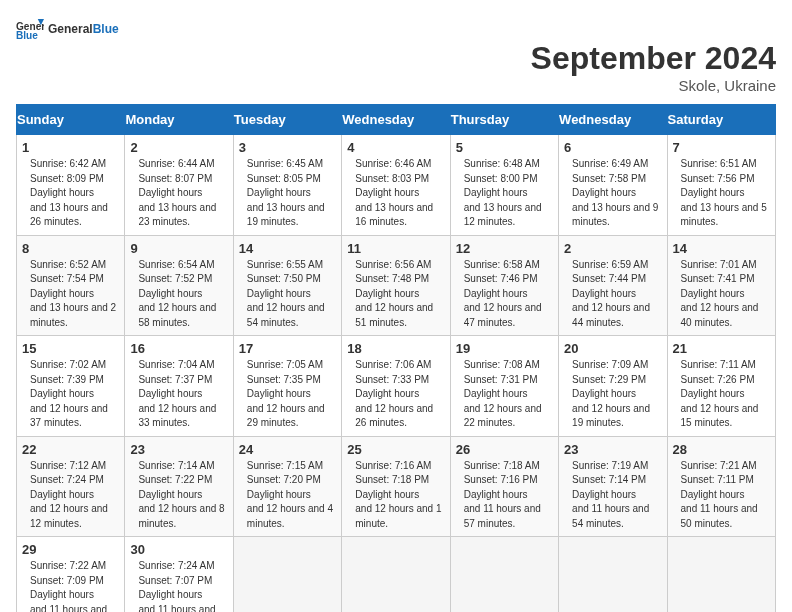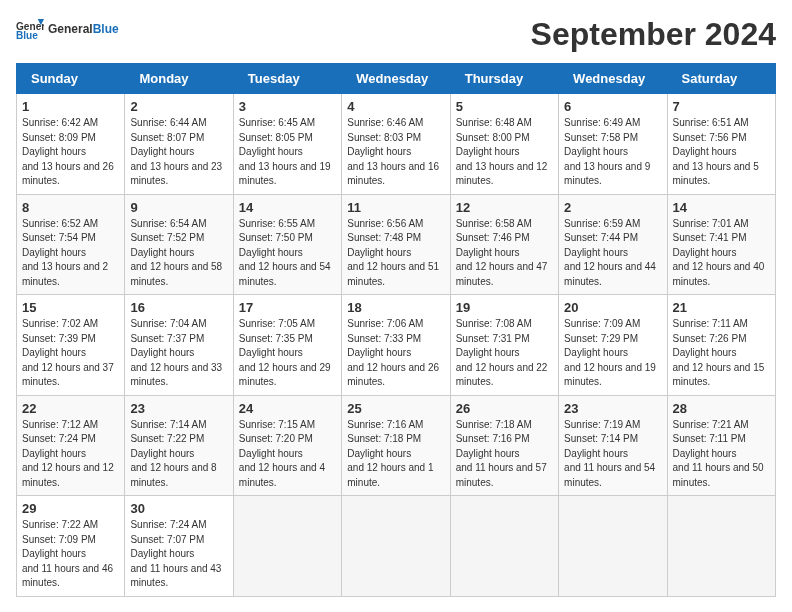--- a/index.html
+++ b/index.html
@@ -25,36 +25,37 @@
       width: 28px;
       height: 28px;
     }
     .title-area {
       text-align: right;
     }
     .month-title {
       font-size: 32px;
       font-weight: bold;
       color: #333;
+      margin-top: 24px;
     }
     .location {
       font-size: 15px;
       color: #555;
     }
     table {
       width: 100%;
       border-collapse: collapse;
       table-layout: fixed;
     }
     th {
       background-color: #1a6fba;
       color: #fff;
       font-size: 13px;
       font-weight: bold;
-      padding: 7px 14px;
+      padding: 7px 0;
       text-align: left;
       border: 1px solid #1a6fba;
     }
     td {
       border: 1px solid #ccc;
       vertical-align: top;
       padding: 5px 5px;
       font-size: 10.5px;
       color: #333;
       height: 80px;
@@ -66,20 +67,21 @@
     .day-num {
       font-size: 13px;
       font-weight: bold;
       margin-bottom: 2px;
       display: block;
     }
     .day-info {
       font-size: 10px;
       line-height: 1.45;
       color: #333;
+      margin-left: 8px;
     }
     tr:nth-child(odd) td:not(.empty) {
       background: #fff;
     }
     tr:nth-child(even) td:not(.empty) {
       background: #f9f9f9;
     }
   </style>
 </head>
 <body>
@@ -90,20 +92,21 @@
       <text x="0" y="18" font-size="13" font-weight="bold" fill="#333">General</text>
       <text x="0" y="30" font-size="13" font-weight="bold" fill="#1a6fba">Blue</text>
       <polygon points="28,4 36,4 32,12" fill="#1a6fba"></polygon>
     </svg>
     <div>
       <div style="font-size:12px;font-weight:bold;color:#333;line-height:1.1;">General<span style="color:#1a6fba">Blue</span></div>
     </div>
   </div>
   <div class="title-area">
     <div class="month-title">September 2024</div>
+    <div class="location">Skole, Ukraine</div>
   </div>
 </div>
 
 <table>
   <thead>
     <tr>
     <th>Sunday</th>
         <th>Monday</th>
         <th>Tuesday</th>
         <th>Wednesday</th>

